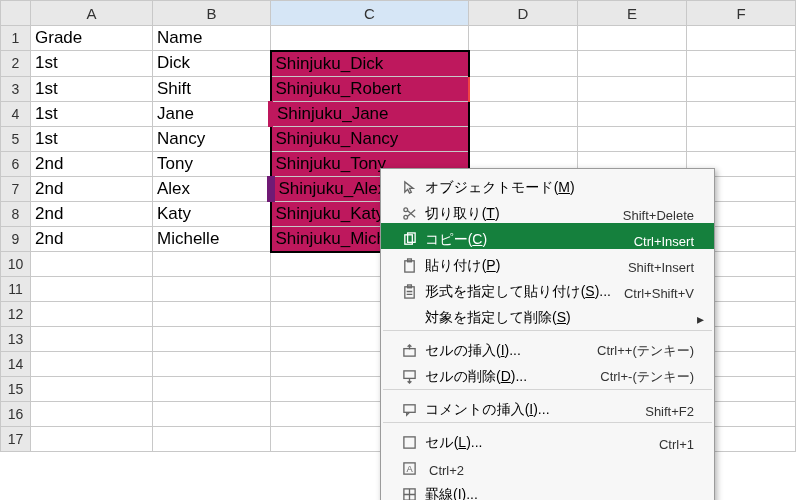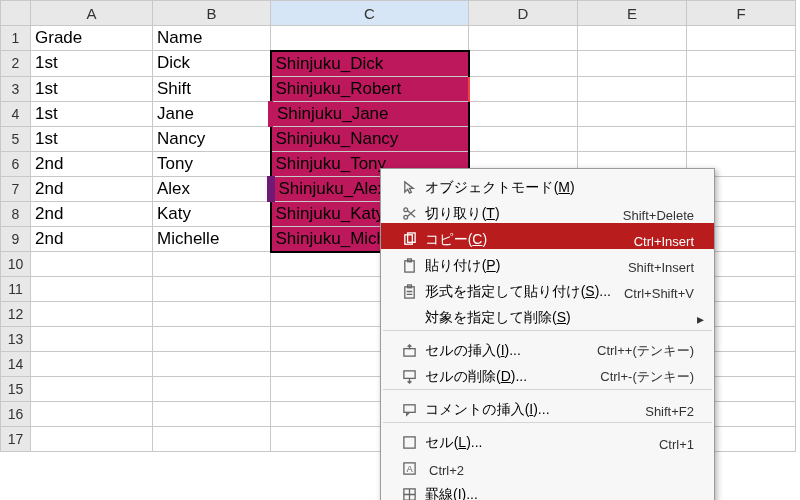--- a/index.html
+++ b/index.html
@@ -19,21 +19,21 @@
 .col-F{width:109px}
 th.hot{background:#d6e6f6}
 .sel{background:#be185d}
 .menu{position:absolute;left:380px;top:168px;width:333px;background:#f7f7f7;border:1px solid #9b9b9b;box-shadow:2px 2px 6px rgba(0,0,0,.3);font-size:14px;padding:2px 0}
 .mi{display:flex;align-items:flex-end;height:26px;padding:0 10px 0 18px;cursor:default}
 .mi .ic{width:20px;height:20px;display:flex;align-items:center;justify-content:center;color:#555;flex:0 0 20px}
 .mi .ic svg{width:15px;height:15px;stroke:#666;fill:none;stroke-width:1.4}
 .mi .lbl{flex:1;padding-left:6px;white-space:nowrap}
 .mi .sc{color:#333;font-size:13px;padding-left:10px;white-space:nowrap}
 .mi .sub{width:10px;text-align:right;color:#333}
-.mi.hot{background:#b91c1c;color:#fff}
+.mi.hot{background:#15803d;color:#fff}
 .mi.hot .ic svg{stroke:#fff}
 .mi.hot .sc{color:#fff}
 .sep{height:1px;margin:3px 2px;background:#d4d4d4}
 .ul{text-decoration:underline}
 </style>
 </head>
 <body>
 
 <div class="sheet">
   <table id="grid">

